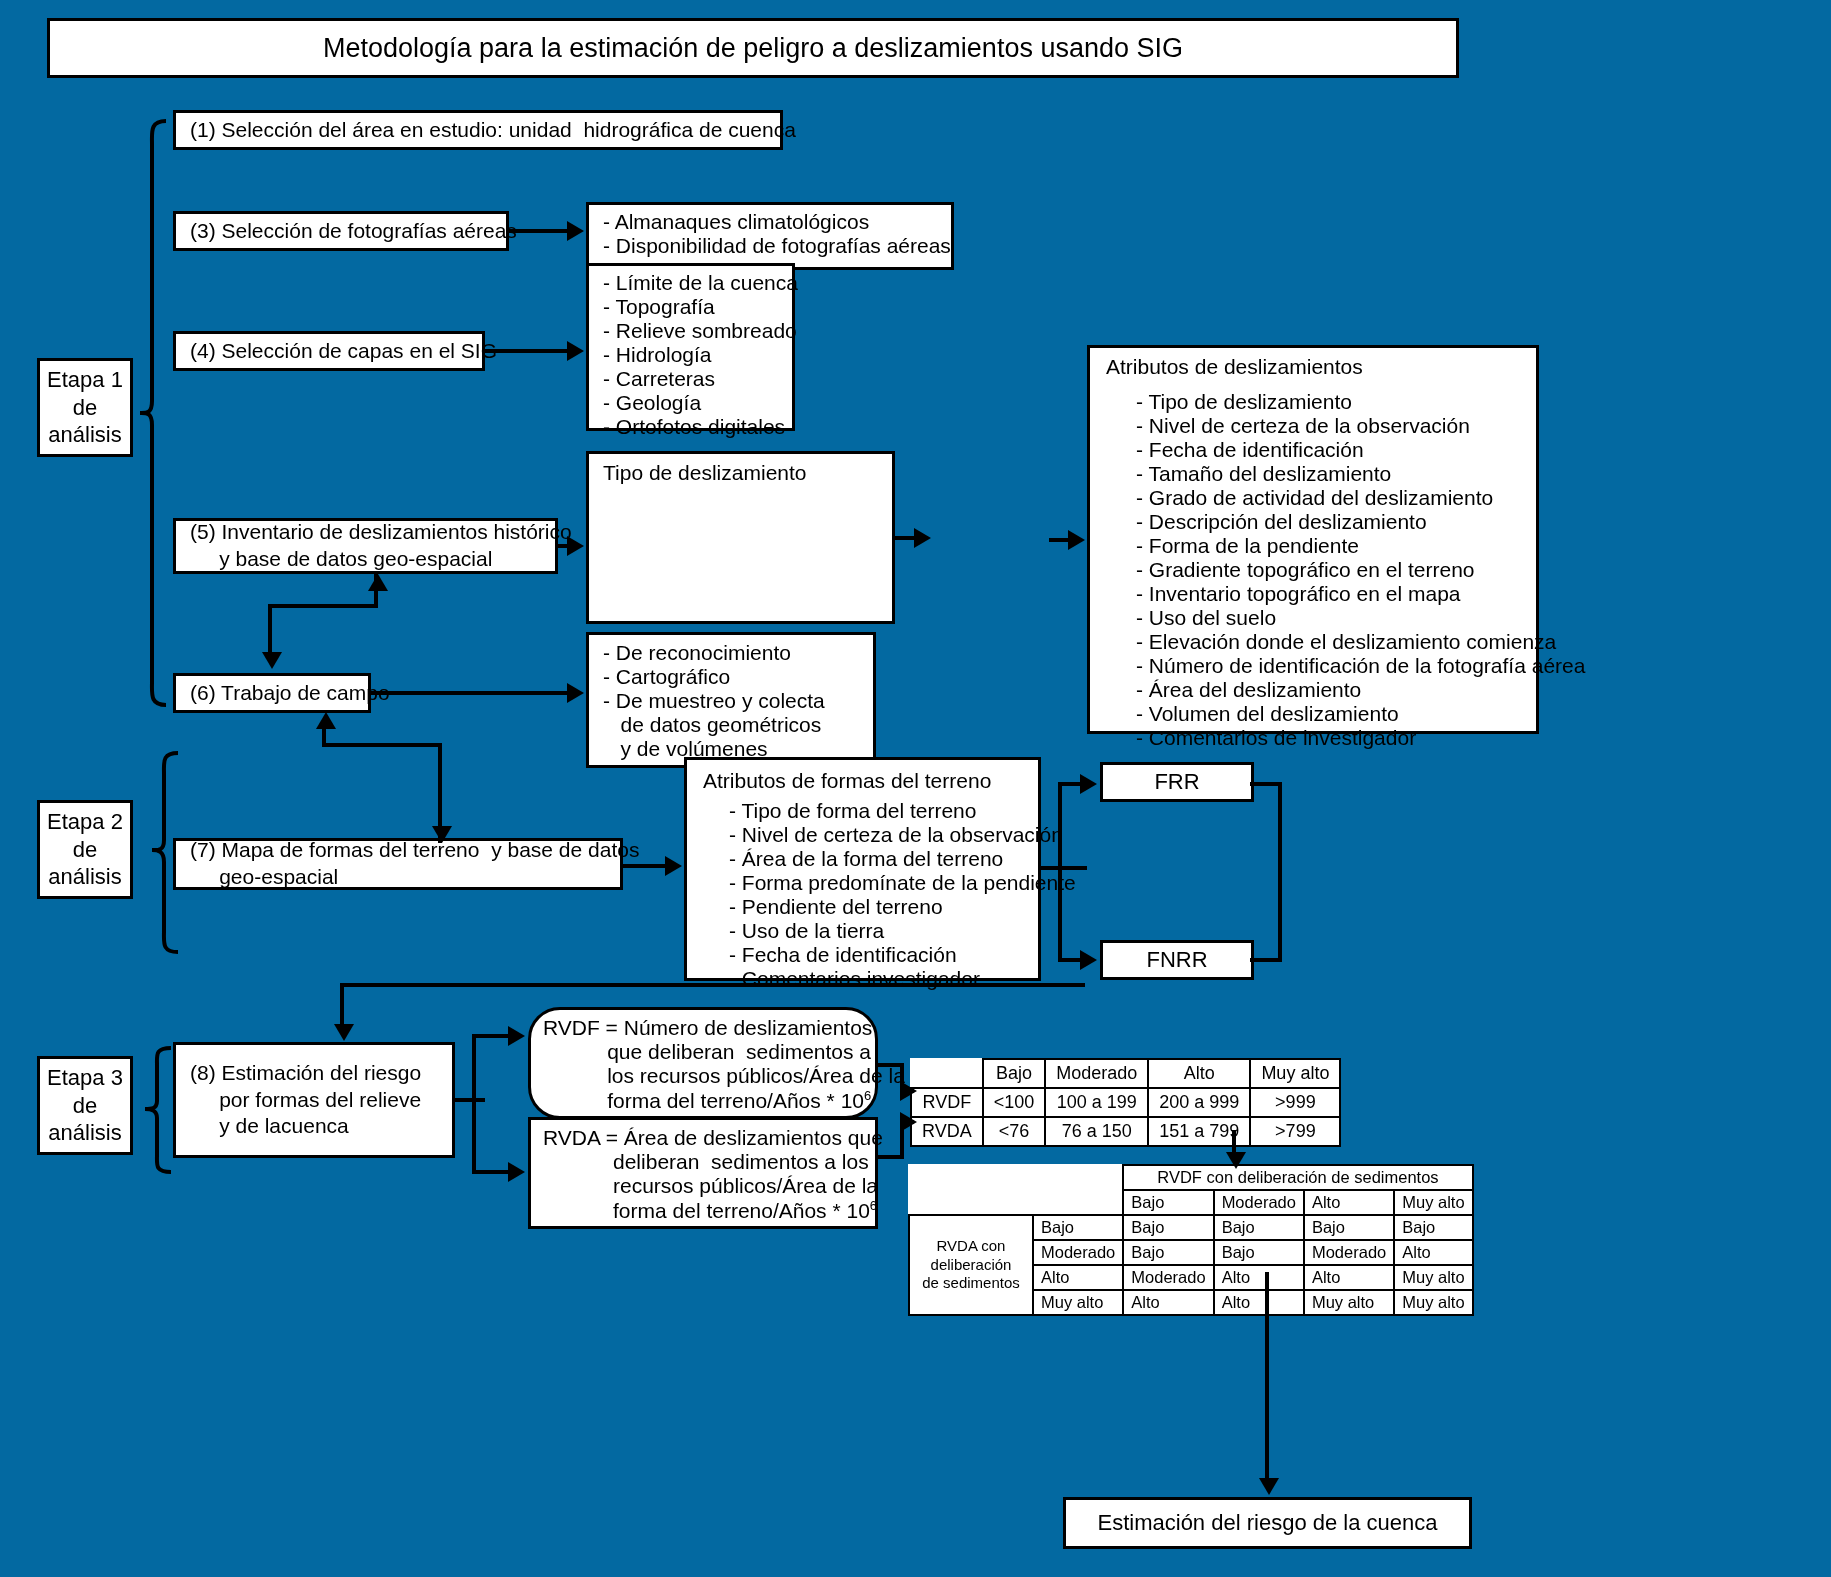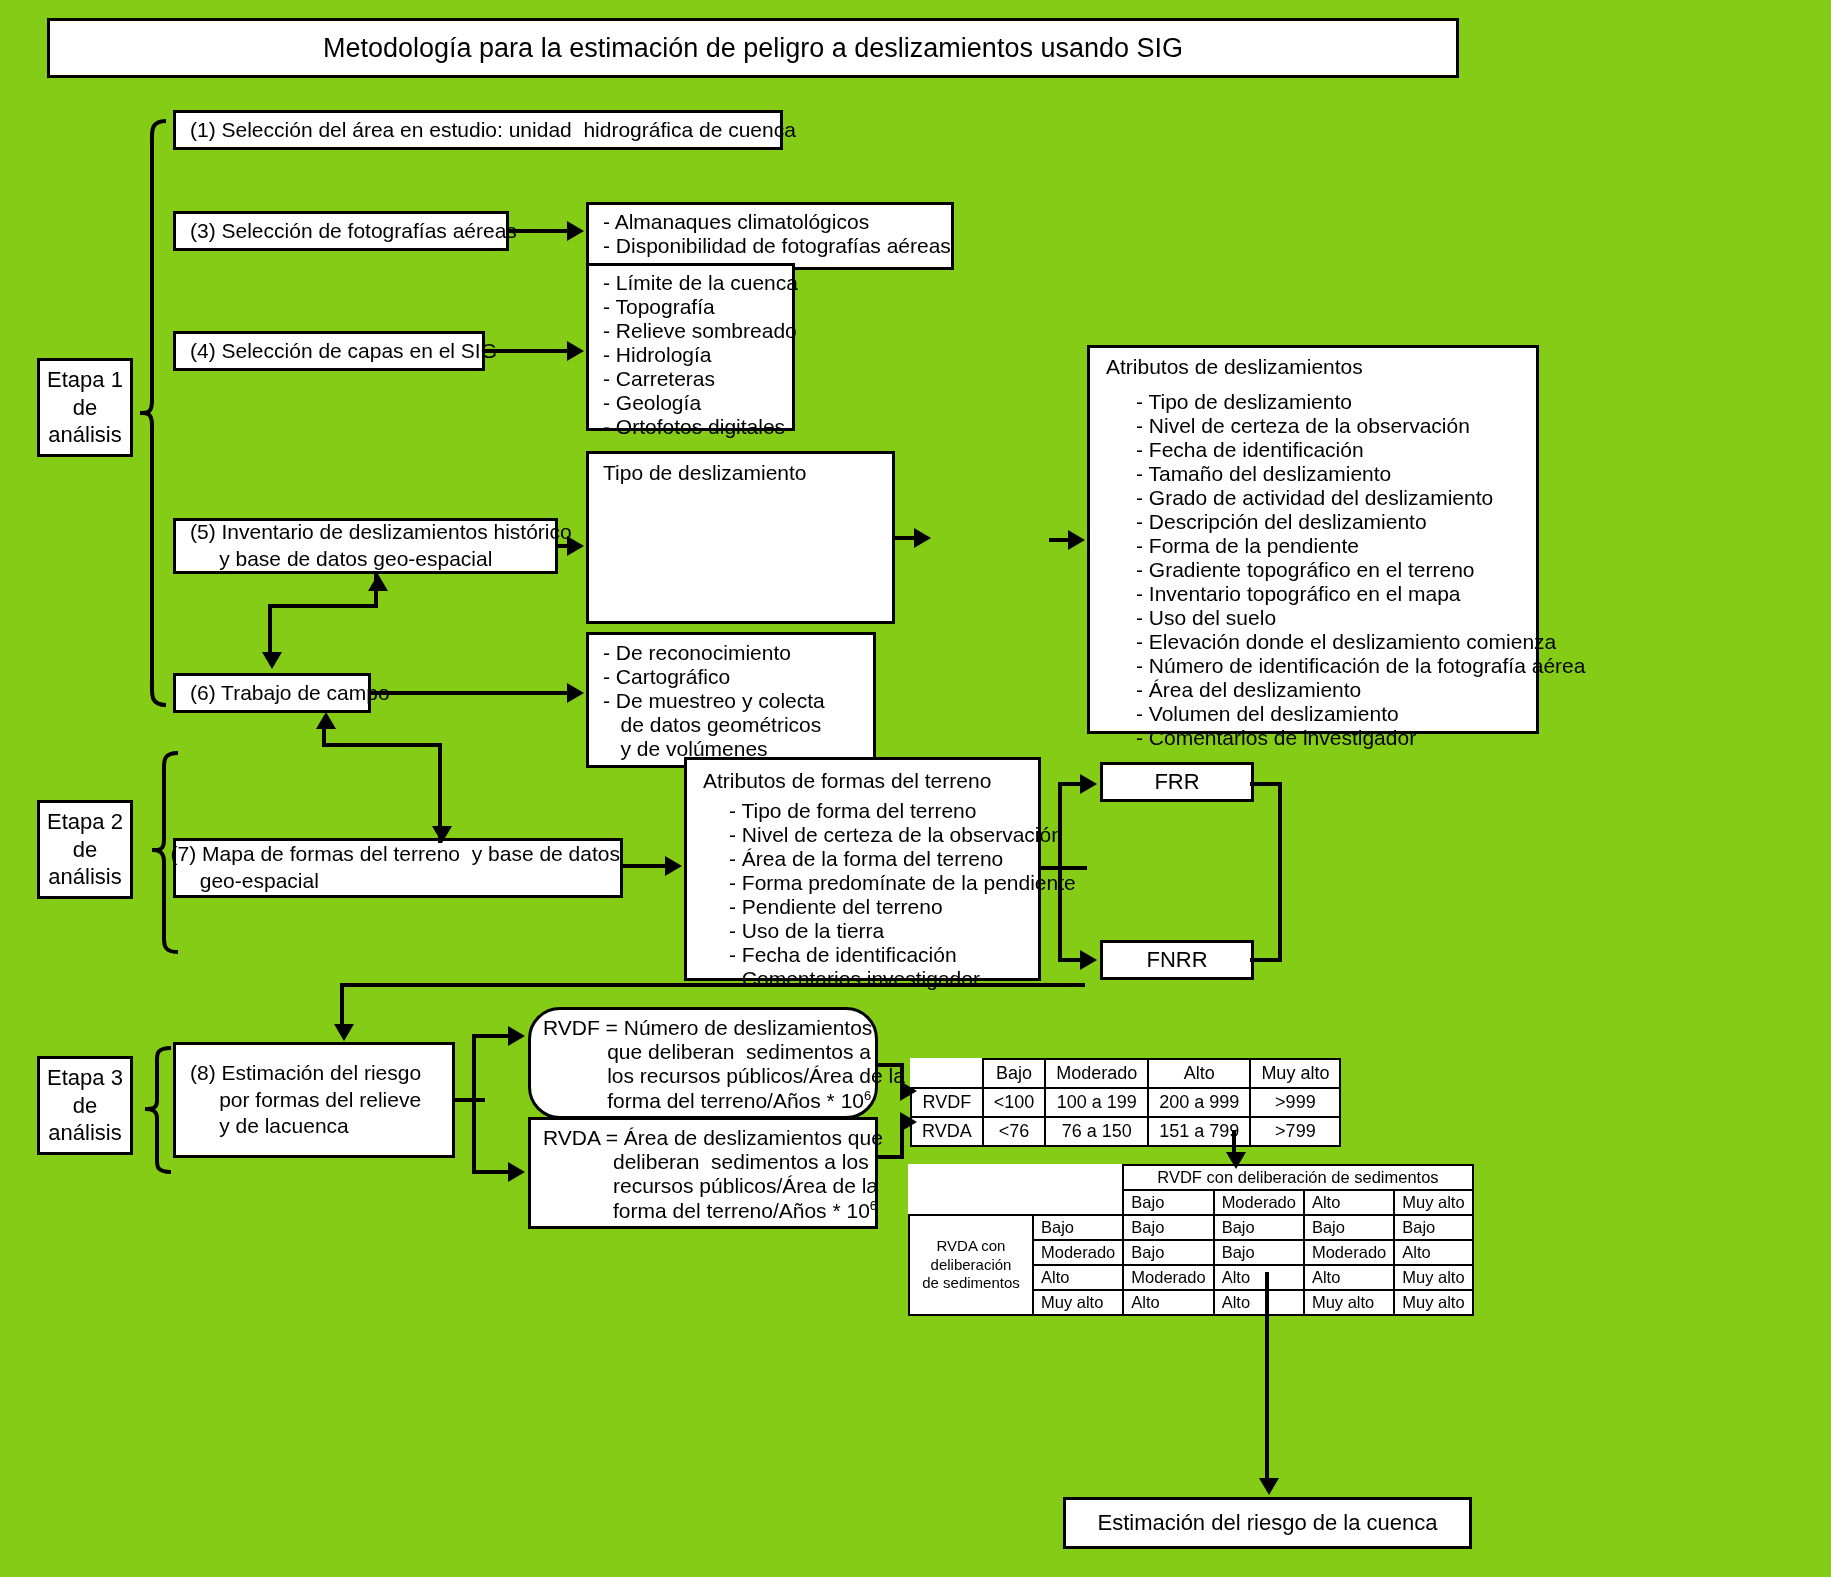--- a/index.html
+++ b/index.html
@@ -1,17 +1,17 @@
 <!DOCTYPE html>
 <html><head>
 <meta charset="utf-8">
 <style>
   html,body{margin:0;padding:0;background:#ffffff;}
   body{font-family:"Liberation Sans","DejaVu Sans",sans-serif;color:#000;}
-  #canvas{position:relative;width:1831px;height:1577px;background:#84cc16;overflow:hidden;}
+  #canvas{position:relative;width:1831px;height:1577px;background:#0369a1;overflow:hidden;}
   .box{position:absolute;border:3px solid #000;background:#fff;box-sizing:border-box;}
   .box .txt{display:block;white-space:pre;line-height:1.27;}
   .ctr{display:flex;align-items:center;justify-content:center;text-align:center;}
   .lft{display:flex;align-items:center;}
   .topl{display:block;}
   .title-box{font-size:27px;}
   .t21{font-size:21px;}
   .t22{font-size:22px;}
 
   
@@ -86,21 +86,21 @@
 
   <div class="box lft t21" style="left:173px;top:518px;width:385px;height:56px;padding-left:14px;">
     <span class="txt">(5) Inventario de deslizamientos histórico
      y base de datos geo-espacial</span>
   </div>
 
   <div class="box lft t21" style="left:173px;top:673px;width:198px;height:40px;padding-left:14px;">
     <span class="txt">(6) Trabajo de campo</span>
   </div>
 
-  <div class="box lft t21" style="left:173px;top:838px;width:450px;height:60px;padding-left:14px;justify-content:flex-end;">
+  <div class="box lft t21" style="left:173px;top:838px;width:450px;height:52px;padding-left:14px;">
     <span class="txt">(7) Mapa de formas del terreno  y base de datos
      geo-espacial</span>
   </div>
 
   <div class="box lft t21" style="left:173px;top:1042px;width:282px;height:116px;padding-left:14px;">
     <span class="txt">(8) Estimación del riesgo
      por formas del relieve
      y de lacuenca</span>
   </div>
 

